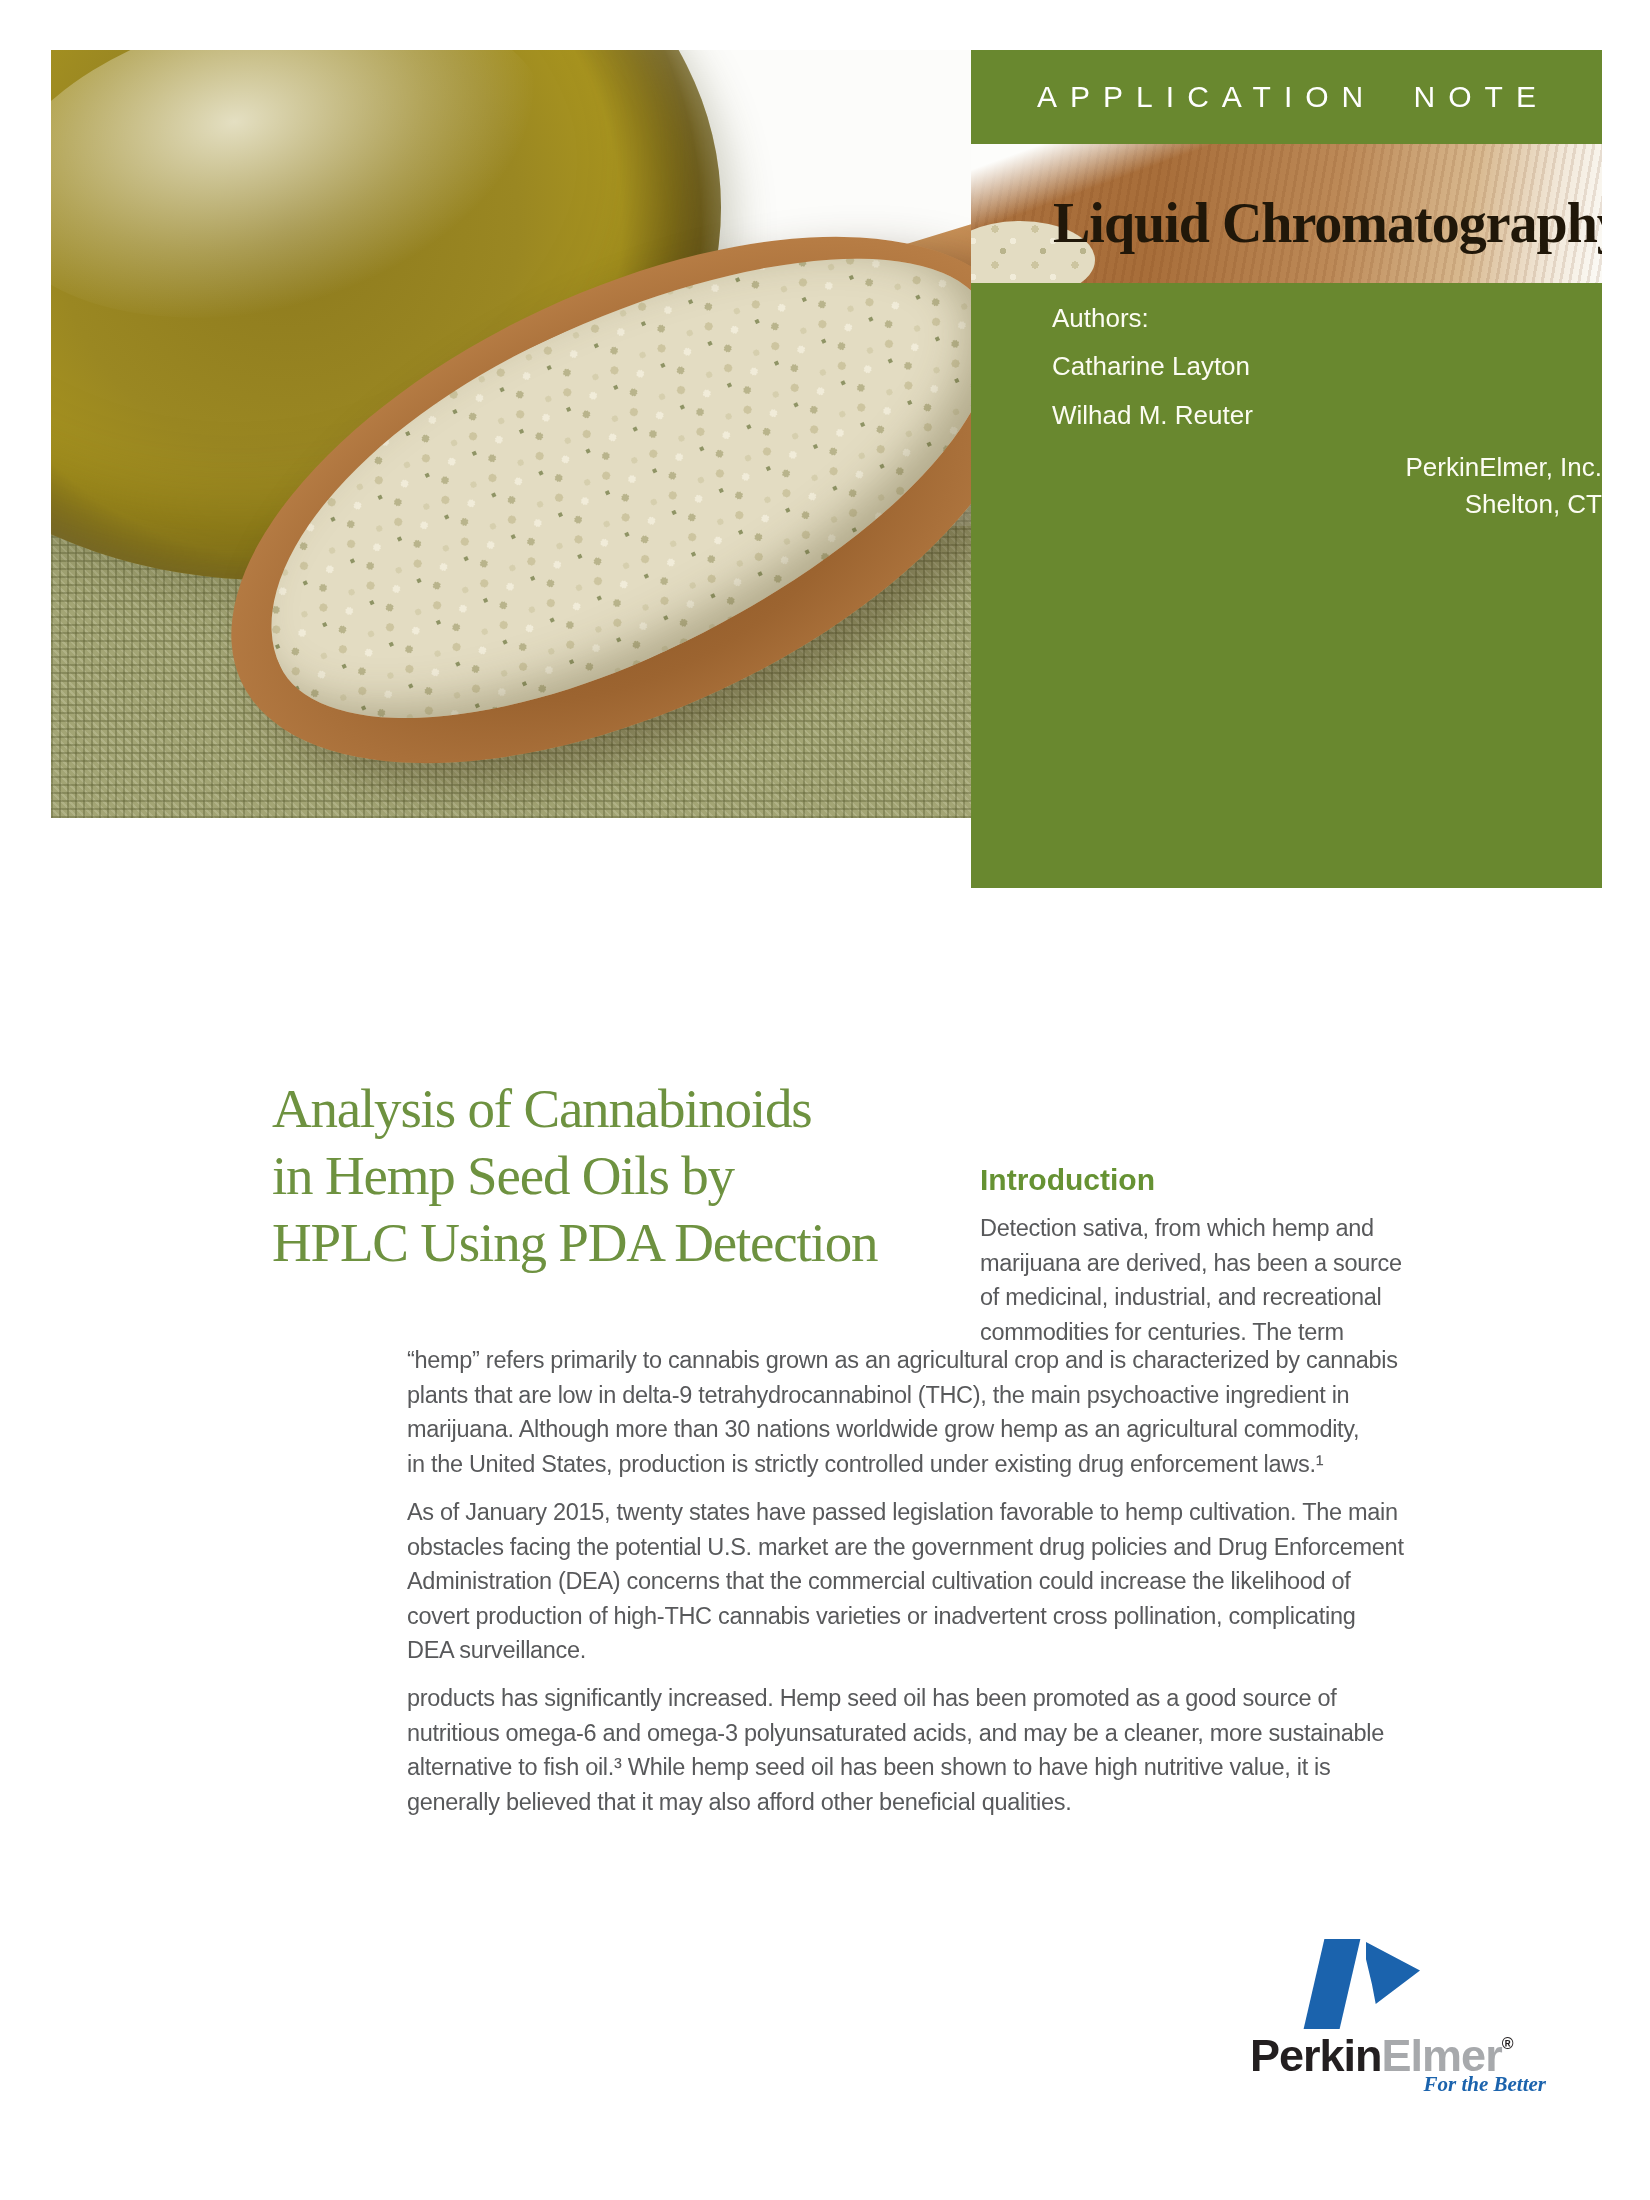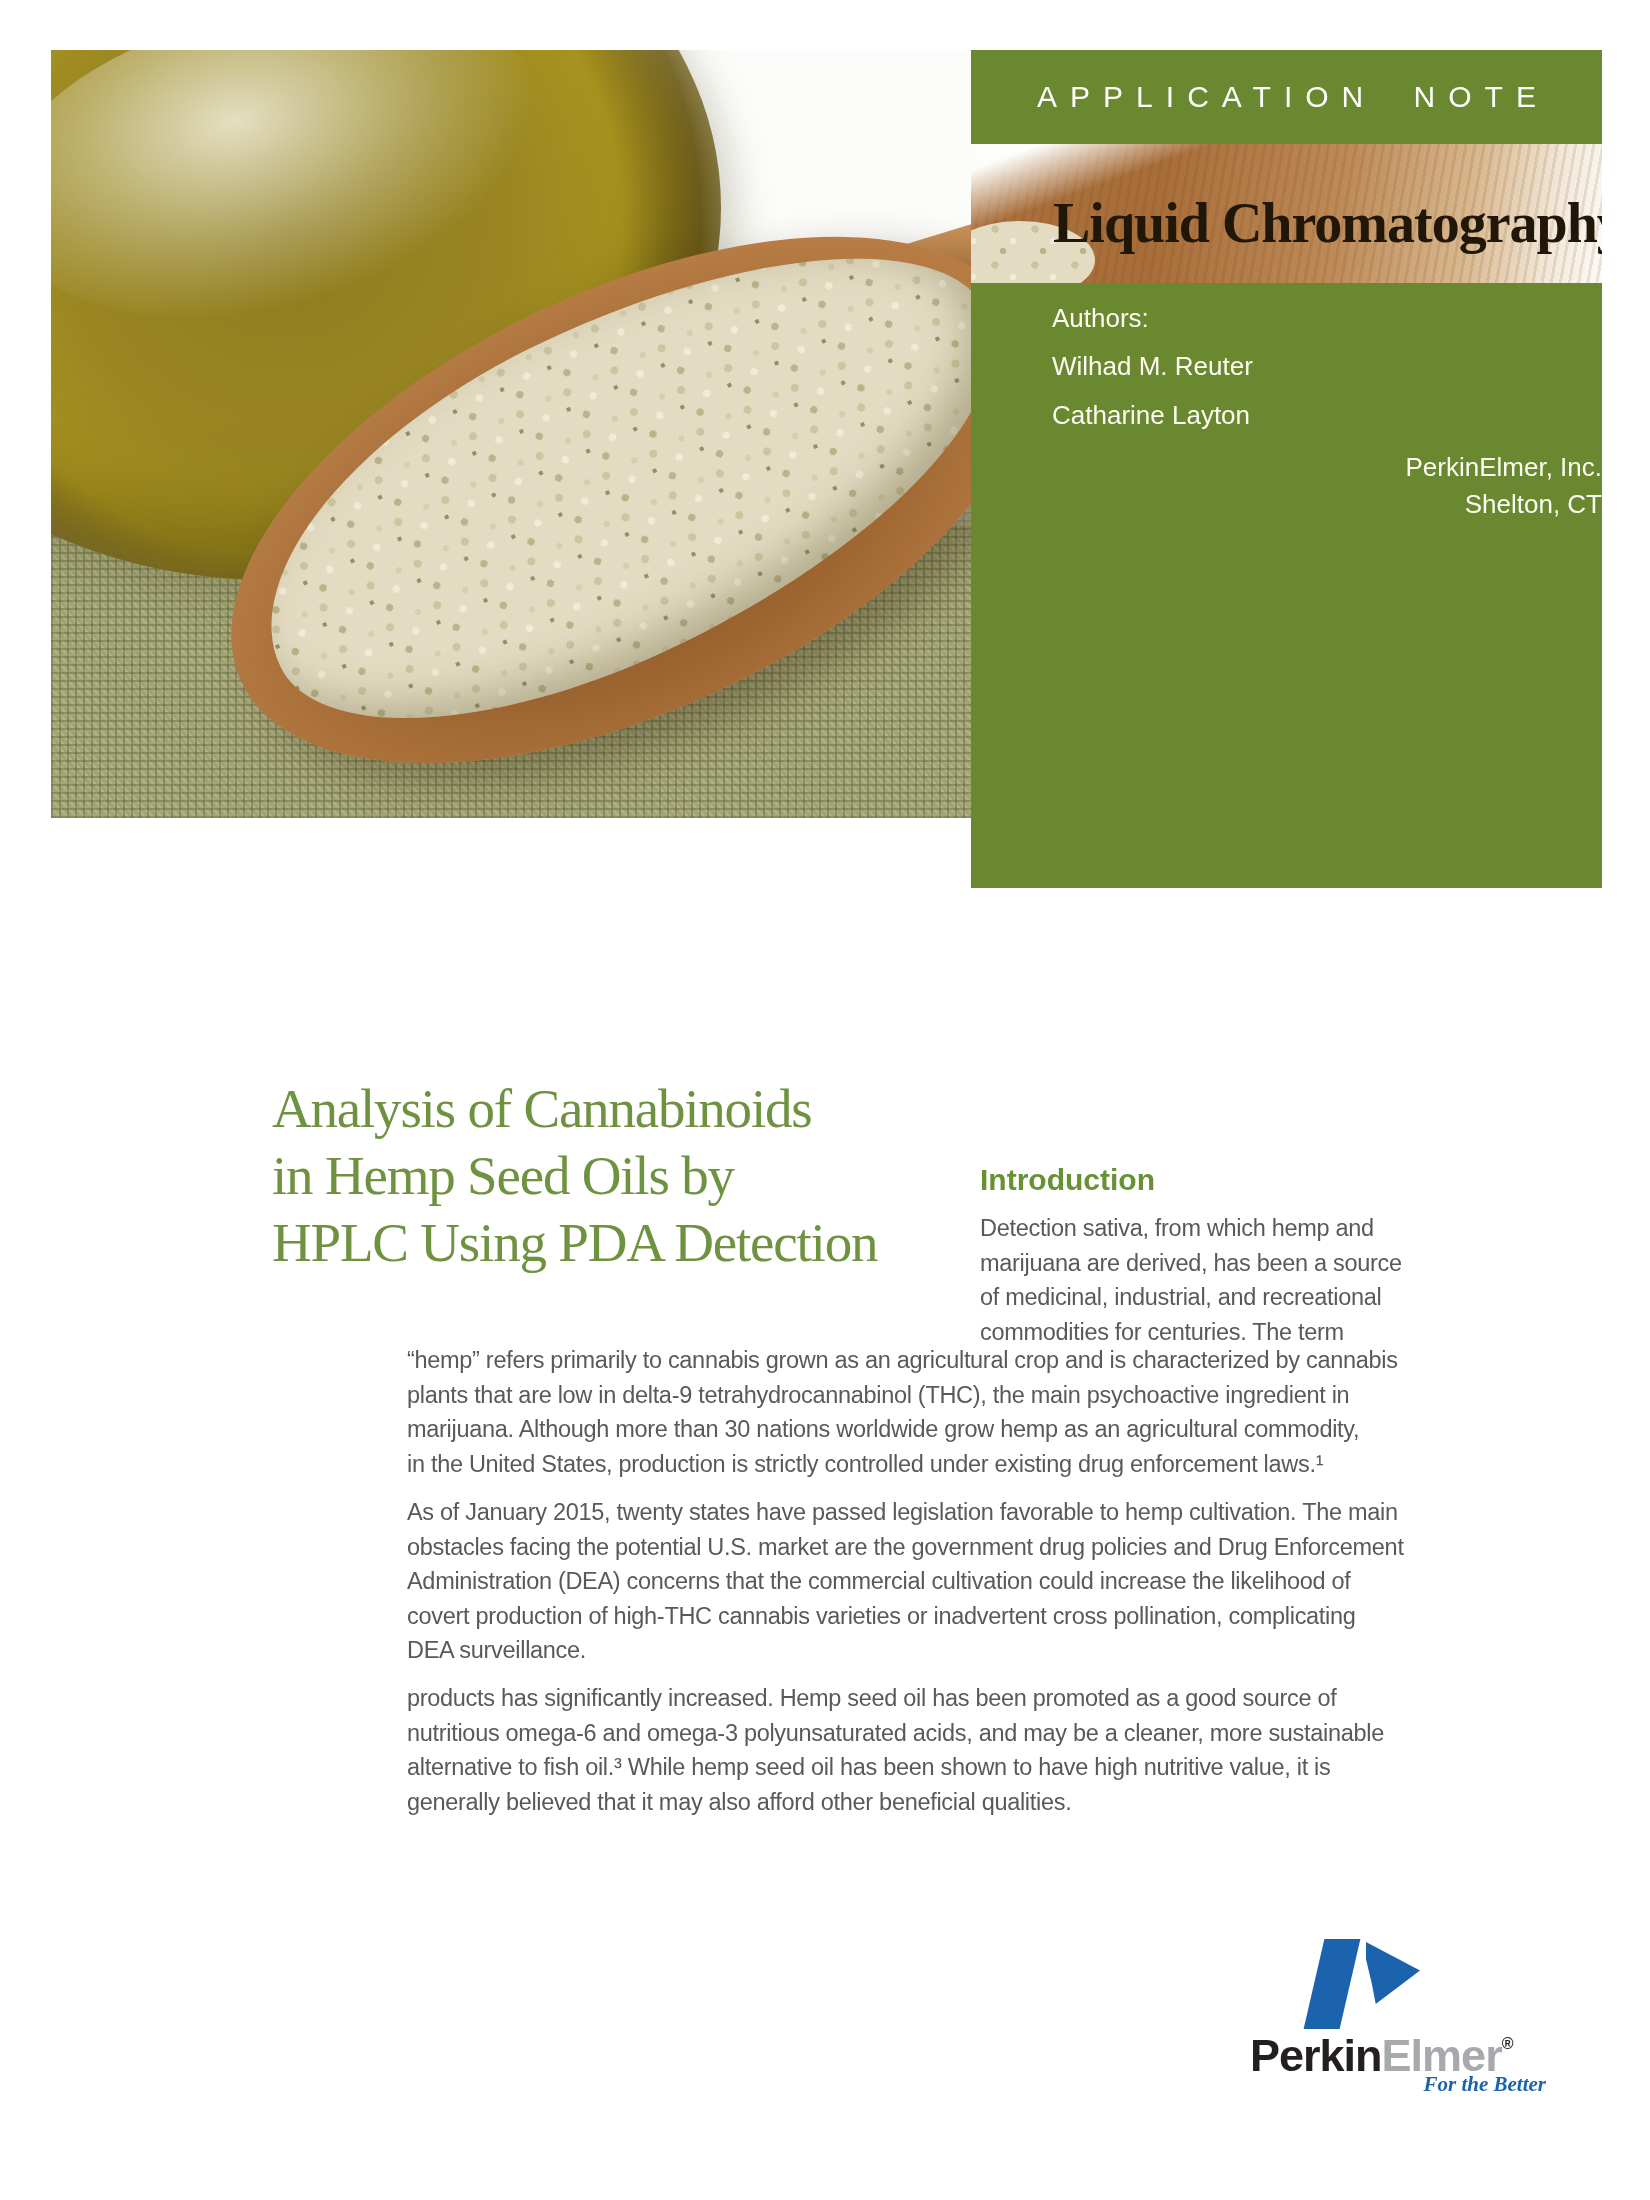--- a/index.html
+++ b/index.html
@@ -166,22 +166,22 @@
     <span class="banner-label">APPLICATION NOTE</span>
   </div>
 
   <div class="strip">
     <div class="strip-seeds"></div>
     <h1 class="category">Liquid Chromatography</h1>
   </div>
 
   <div class="authors">
     <div class="authors-heading">Authors:</div>
+    <div class="author-name">Catharine Layton</div>
     <div class="author-name">Wilhad M. Reuter</div>
-    <div class="author-name">Catharine Layton</div>
     <div class="affiliation">
       <div>PerkinElmer, Inc.</div>
       <div>Shelton, CT</div>
     </div>
   </div>
 
   <div class="article-title">
     <div>Analysis of Cannabinoids</div>
     <div>in Hemp Seed Oils by</div>
     <div>HPLC Using PDA Detection</div>

